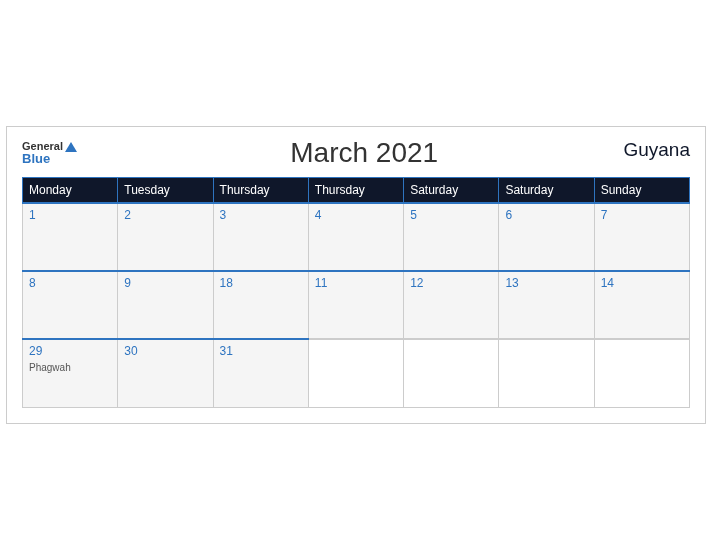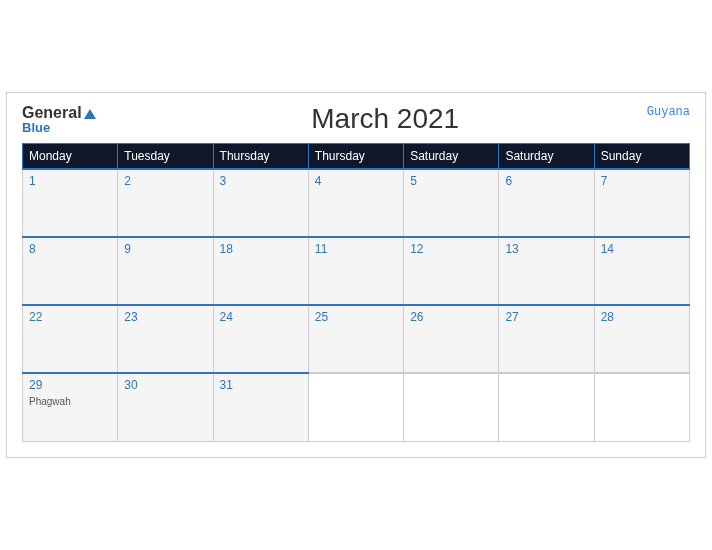--- a/index.html
+++ b/index.html
@@ -24,21 +24,21 @@
       align-items: center;
       margin-bottom: 8px;
     }
     .logo {
       display: flex;
       flex-direction: column;
       align-items: flex-start;
       line-height: 1;
     }
     .logo-general {
-      font-size: 16px;
+      font-size: 11px;
       font-weight: bold;
       color: #333;
     }
     .logo-blue {
       font-size: 13px;
       font-weight: bold;
       color: #2e74c0;
     }
     .logo-triangle {
       display: inline-block;
@@ -51,25 +51,24 @@
       vertical-align: middle;
     }
     .calendar-title {
       font-size: 28px;
       font-weight: normal;
       color: #333;
       text-align: center;
       margin-left: 28px;
     }
     .country-label {
-      font-size: 12px;
-      color: #3b82f6;
+      font-size: 19px;
+      color: #0f172a;
       align-self: flex-start;
       padding-top: 2px;
-      font-family: Liberation Mono, monospace;
     }
     .calendar-grid {
       width: 100%;
       border-collapse: collapse;
     }
     .calendar-grid th {
       background: #0f172a;
       color: #fff;
       font-size: 12px;
       font-weight: normal;
@@ -177,43 +176,20 @@
           </td>
           <td>
             <span class="day-num">13</span>
           </td>
           <td>
             <span class="day-num">14</span>
           </td>
         </tr>
         <tr>
           <td>
-            <span class="day-num">22</span>
-          </td>
-          <td>
-            <span class="day-num">23</span>
-          </td>
-          <td>
-            <span class="day-num">24</span>
-          </td>
-          <td>
-            <span class="day-num">25</span>
-          </td>
-          <td>
-            <span class="day-num">26</span>
-          </td>
-          <td>
-            <span class="day-num">27</span>
-          </td>
-          <td>
-            <span class="day-num">28</span>
-          </td>
-        </tr>
-        <tr>
-          <td>
             <span class="day-num">29</span>
             <span class="holiday-label">Phagwah</span>
           </td>
           <td>
             <span class="day-num">30</span>
           </td>
           <td>
             <span class="day-num">31</span>
           </td>
           <td class="empty"></td>

